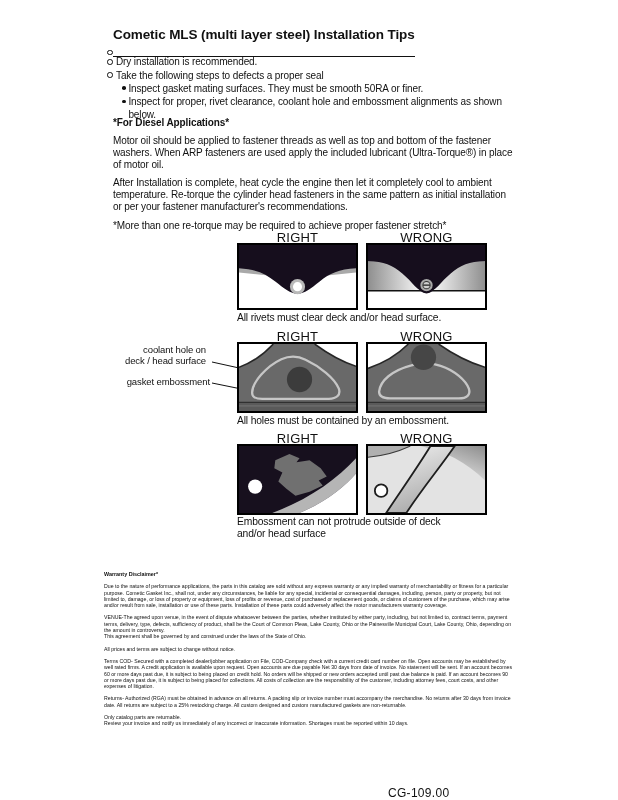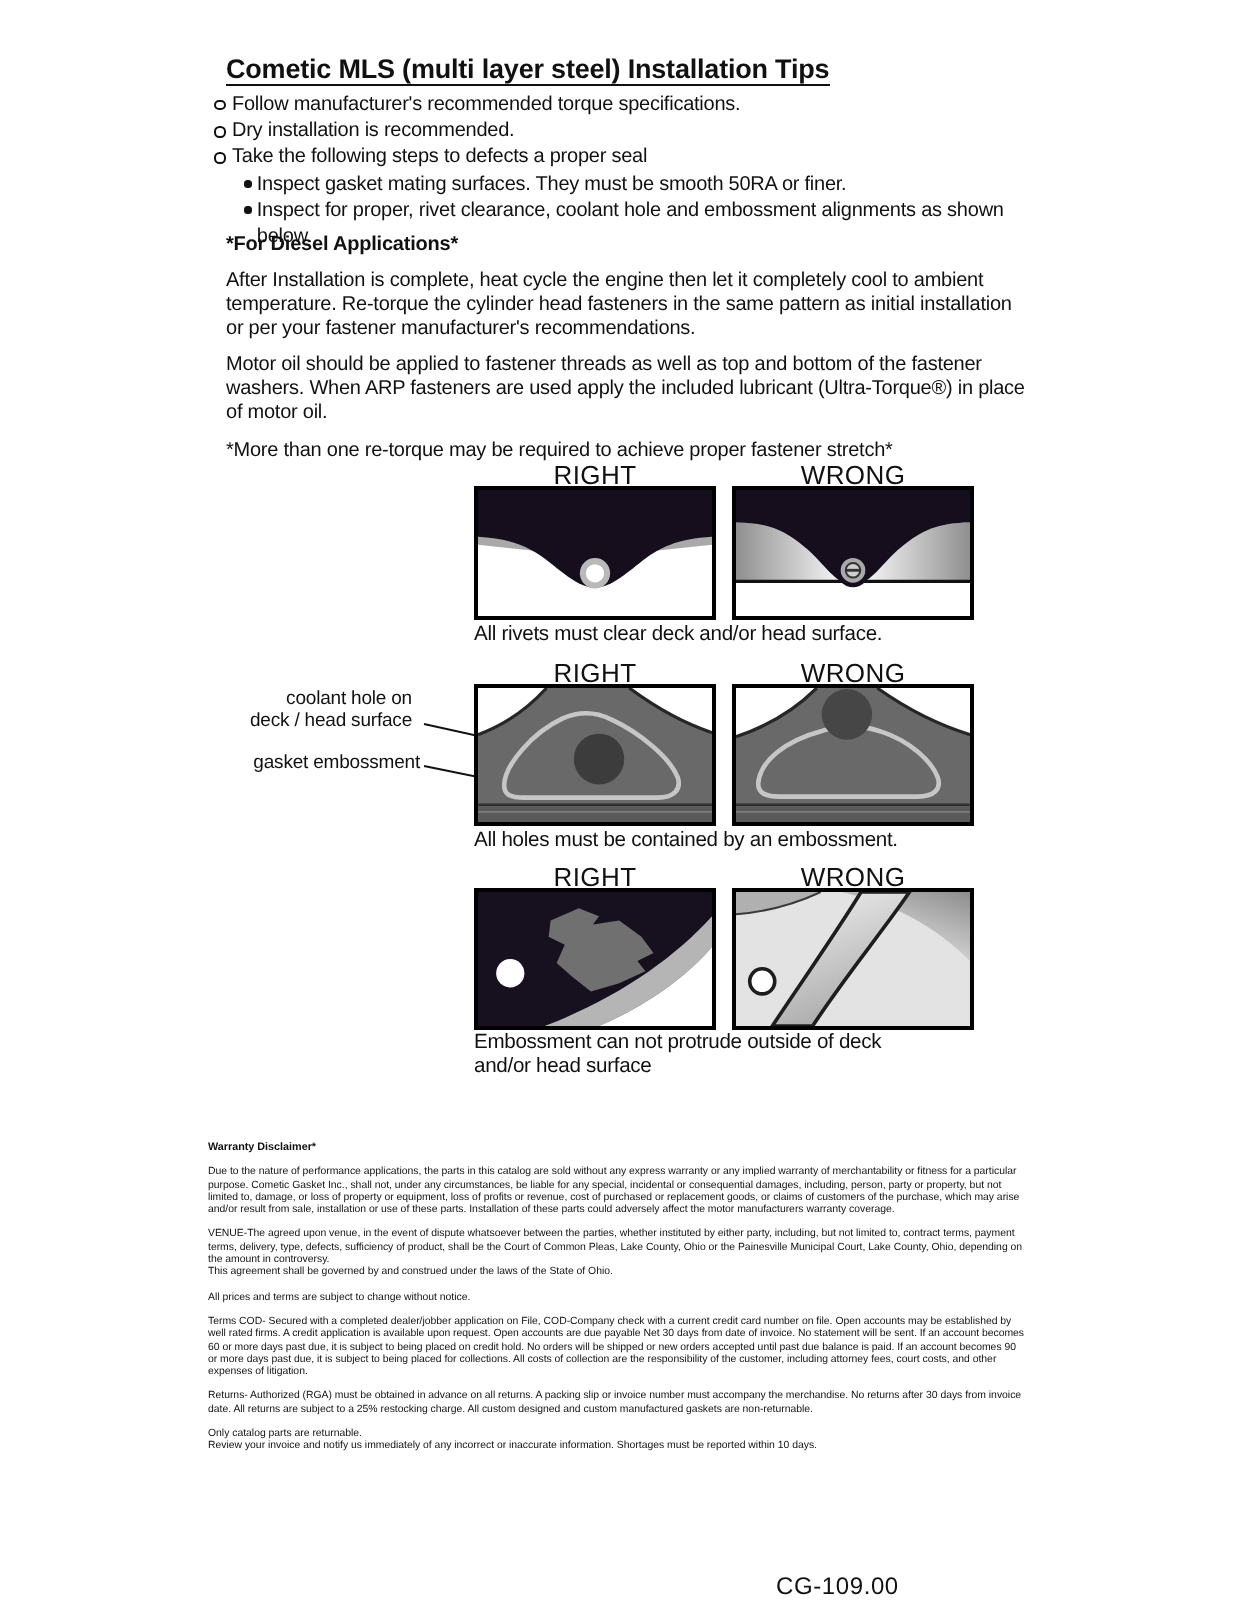--- a/index.html
+++ b/index.html
@@ -5,21 +5,21 @@
   html,body { margin:0; padding:0; background:#fff; }
   .page {
     position:relative; width:618px; height:800px; background:#ffffff;
     font-family:"Liberation Sans", sans-serif; color:#111;
     overflow:hidden;
   }
   
   .title {
     position:absolute; left:113px; top:27px;
     font-size:13.5px; font-weight:bold; letter-spacing:-0.1px;
-    border-bottom:1.6px solid #111; padding-bottom:0;
+    border-bottom:1.6px solid #111; padding-bottom:14px;
   }
   
   .tips { position:absolute; left:107px; top:46px; width:420px;
           font-size:10px; line-height:13.2px; letter-spacing:-0.12px; }
   .bullet-row { display:flex; }
   .bullet-icon { flex:0 0 auto; width:3.5px; height:3.5px;
                  border:1px solid #111; border-radius:50%;
                  margin:3.8px 3.5px 0 0; }
   .sub { margin-left:15px; }
   .sub-icon { flex:0 0 auto; width:3.6px; height:3.6px; background:#111;
@@ -53,21 +53,20 @@
 </head>
 <body>
 
 <div class="page">
 
   <div class="title">Cometic MLS (multi layer steel) Installation Tips</div>
 
   <div class="tips">
     <div class="bullet-row">
       <span class="bullet-icon"></span>
-      <span>Follow manufacturer's recommended torque specifications.</span>
     </div>
     <div class="bullet-row">
       <span class="bullet-icon"></span>
       <span>Dry installation is recommended.</span>
     </div>
     <div class="bullet-row">
       <span class="bullet-icon"></span>
       <span>Take the following steps to defects a proper seal</span>
     </div>
     <div class="bullet-row sub">
@@ -75,22 +74,22 @@
       <span>Inspect gasket mating surfaces. They must be smooth 50RA or finer.</span>
     </div>
     <div class="bullet-row sub">
       <span class="sub-icon"></span>
       <span>Inspect for proper, rivet clearance, coolant hole and embossment alignments as shown below.</span>
     </div>
   </div>
 
   <div class="diesel">
     <h2>*For Diesel Applications*</h2>
+    <p>Motor oil should be applied to fastener threads as well as top and bottom of the fastener washers. When ARP fasteners are used apply the included lubricant (Ultra-Torque®) in place of motor oil.</p>
     <p>After Installation is complete, heat cycle the engine then let it completely cool to ambient temperature. Re-torque the cylinder head fasteners in the same pattern as initial installation or per your fastener manufacturer's recommendations.</p>
-    <p>Motor oil should be applied to fastener threads as well as top and bottom of the fastener washers. When ARP fasteners are used apply the included lubricant (Ultra-Torque®) in place of motor oil.</p>
     <p class="note">*More than one re-torque may be required to achieve proper fastener stretch*</p>
   </div>
 
   <div class="dg-label" style="left:237px; top:230px;">RIGHT</div>
   <div class="dg-label" style="left:366px; top:230px;">WRONG</div>
 
   <div class="dg-img" style="left:237px; top:243px; height:67px;">
     <svg viewBox="0 0 116 62" preserveAspectRatio="none">
       <rect x="0" y="0" width="116" height="62" fill="#ffffff"></rect>
       <path d="M0,21 L48,32 L0,27 Z" fill="#a9a9a9"></path>

